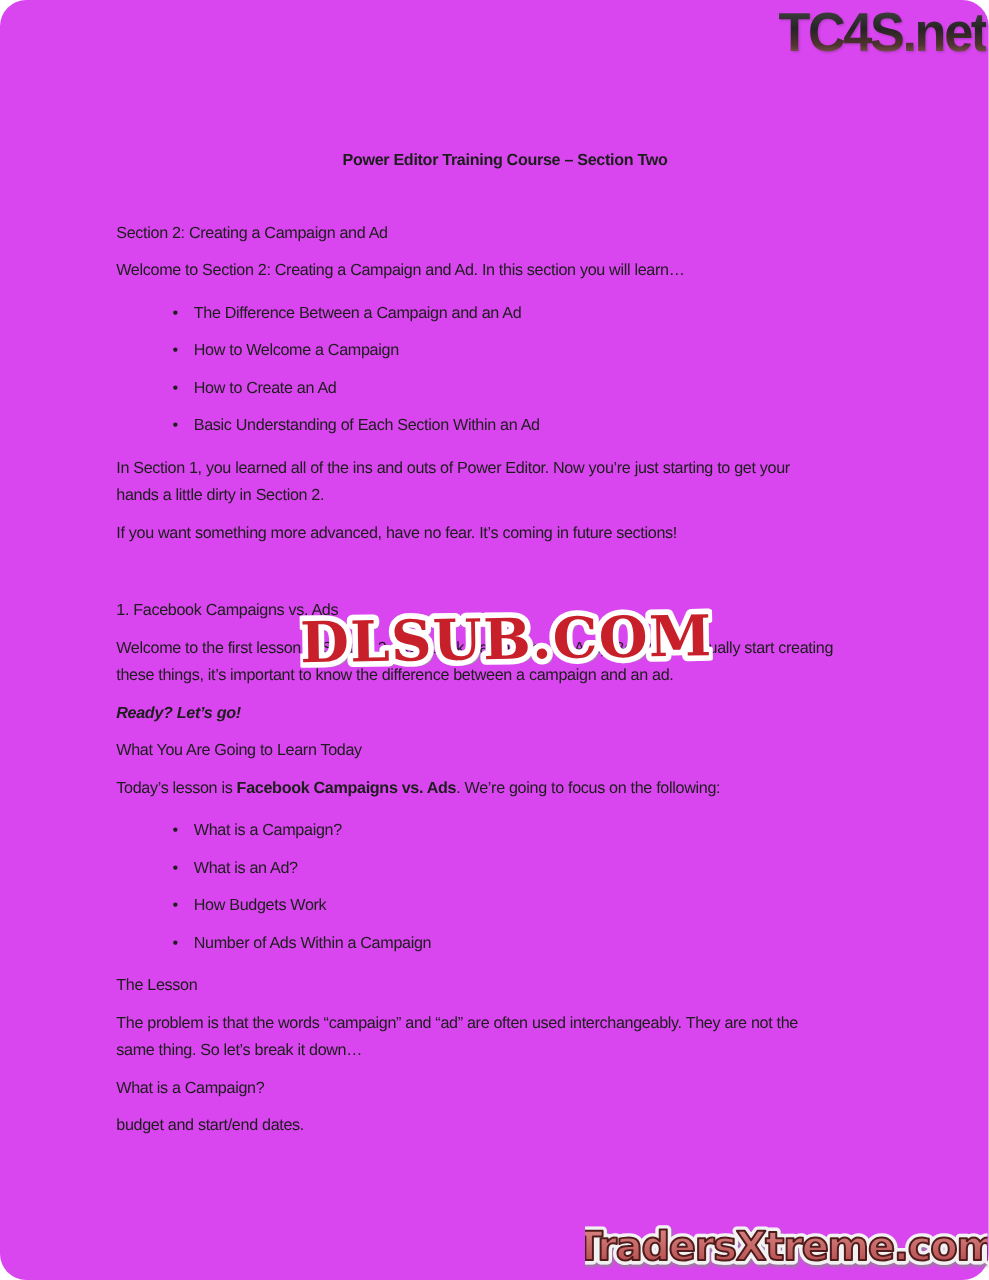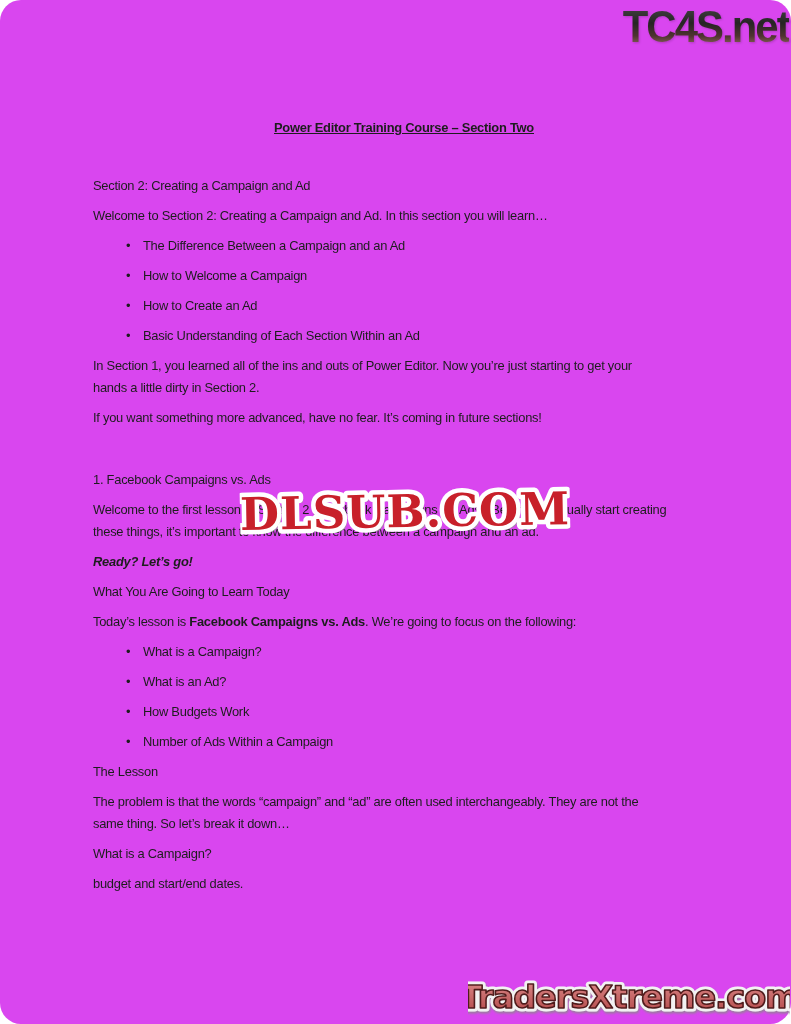--- a/index.html
+++ b/index.html
@@ -39,28 +39,27 @@
     font-size: 12.9px;
     letter-spacing: -0.25px;
     line-height: 22px;
   }
   .title {
     font-size: 12.9px;
     font-weight: bold;
     text-align: center;
     margin-bottom: 36px;
     letter-spacing: -0.25px;
-    text-decoration: underline;
   }
   p { margin: 0 0 8px 0; }
   .b { font-weight: normal; }
   .bi { font-weight: bold; font-style: italic; }
   .ln { display: block; white-space: nowrap; }
   .section-gap { margin-top: 40px; }
-  .list { margin: 0; }
+  .list { margin: 12px; }
   .li {
     position: relative;
     padding-left: 50px;
     margin-bottom: 8px;
     line-height: 22px;
     white-space: nowrap;
   }
   .li::before {
     content: "\2022";
     position: absolute;

